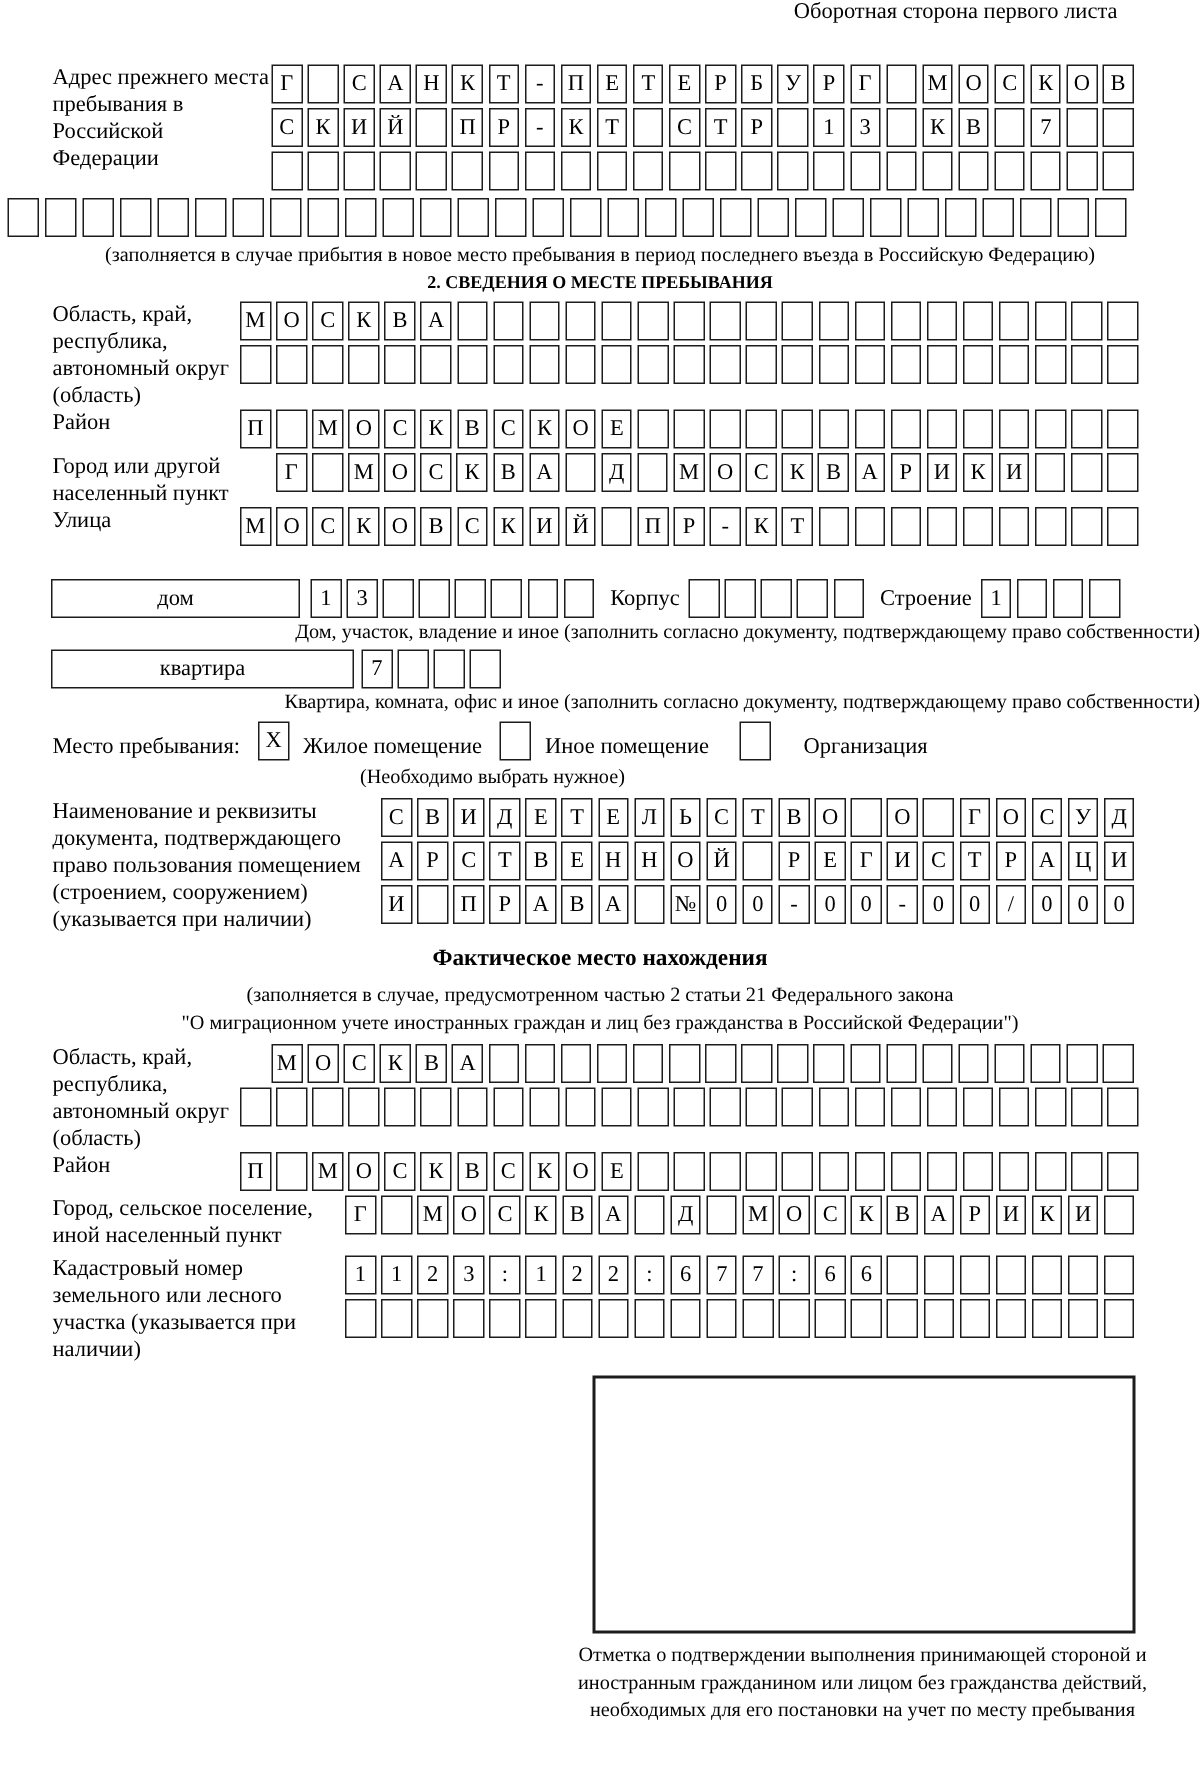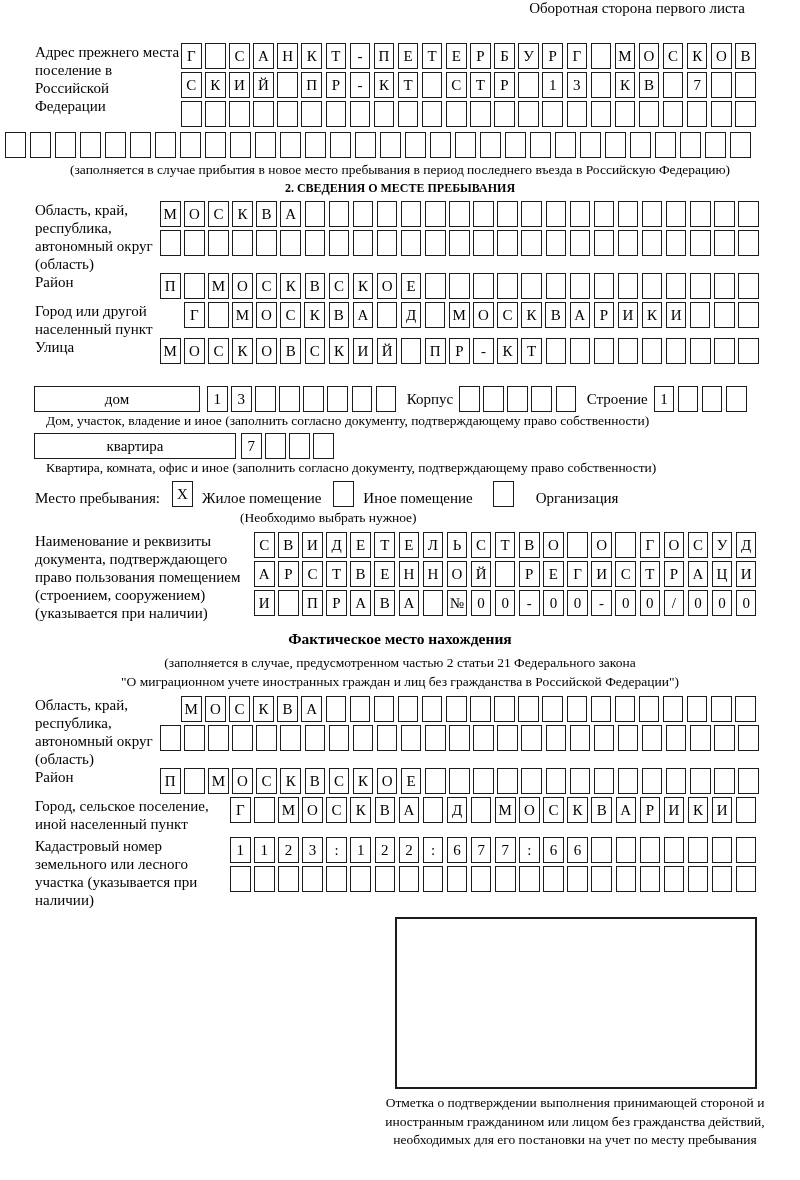--- a/index.html
+++ b/index.html
@@ -46,21 +46,21 @@
   .widebox{
     box-sizing:border-box;flex:none;height:26px;
     border:1.8px solid #1c1c1c;
     display:flex;align-items:center;justify-content:center;
     font-size:15px;background:#fff;
   }
   .w-dom{width:166px;margin-right:7px;}
   .w-kv{width:202px;margin-right:5px;}
   .inline{margin-bottom:0;}
   .inline-label{font-size:15px;flex:none;margin:0 6px 0 7px;}
-  .note-left{margin-left:46px;}
+  .note-left{margin-left:36px;text-align:right;}
   .stay-row{display:flex;align-items:flex-end;margin-left:35px;margin-top:5px;}
   .stay-label{font-size:15px;flex:none;}
   .checkbox{
     box-sizing:border-box;flex:none;
     width:21px;height:26px;
     border:1.8px solid #1c1c1c;
     display:flex;align-items:center;justify-content:center;
     font-size:15px;background:#fff;
     margin:0 9px 0 12px;
   }
@@ -88,21 +88,21 @@
   }
 </style>
 </head>
 <body>
 
 <div class="page">
 
   <div class="top-note">Оборотная сторона первого листа</div>
 
   <div class="frow">
-    <div class="flabel w146">Адрес прежнего места поселение в Российской Федерации</div>
+    <div class="flabel w146">Адрес прежнего места пребывания в Российской Федерации</div>
     <div class="rows">
       <div class="brow">
           <div class="cell">Г</div>
           <div class="cell"></div>
           <div class="cell">С</div>
           <div class="cell">А</div>
           <div class="cell">Н</div>
           <div class="cell">К</div>
           <div class="cell">Т</div>
           <div class="cell">-</div>

